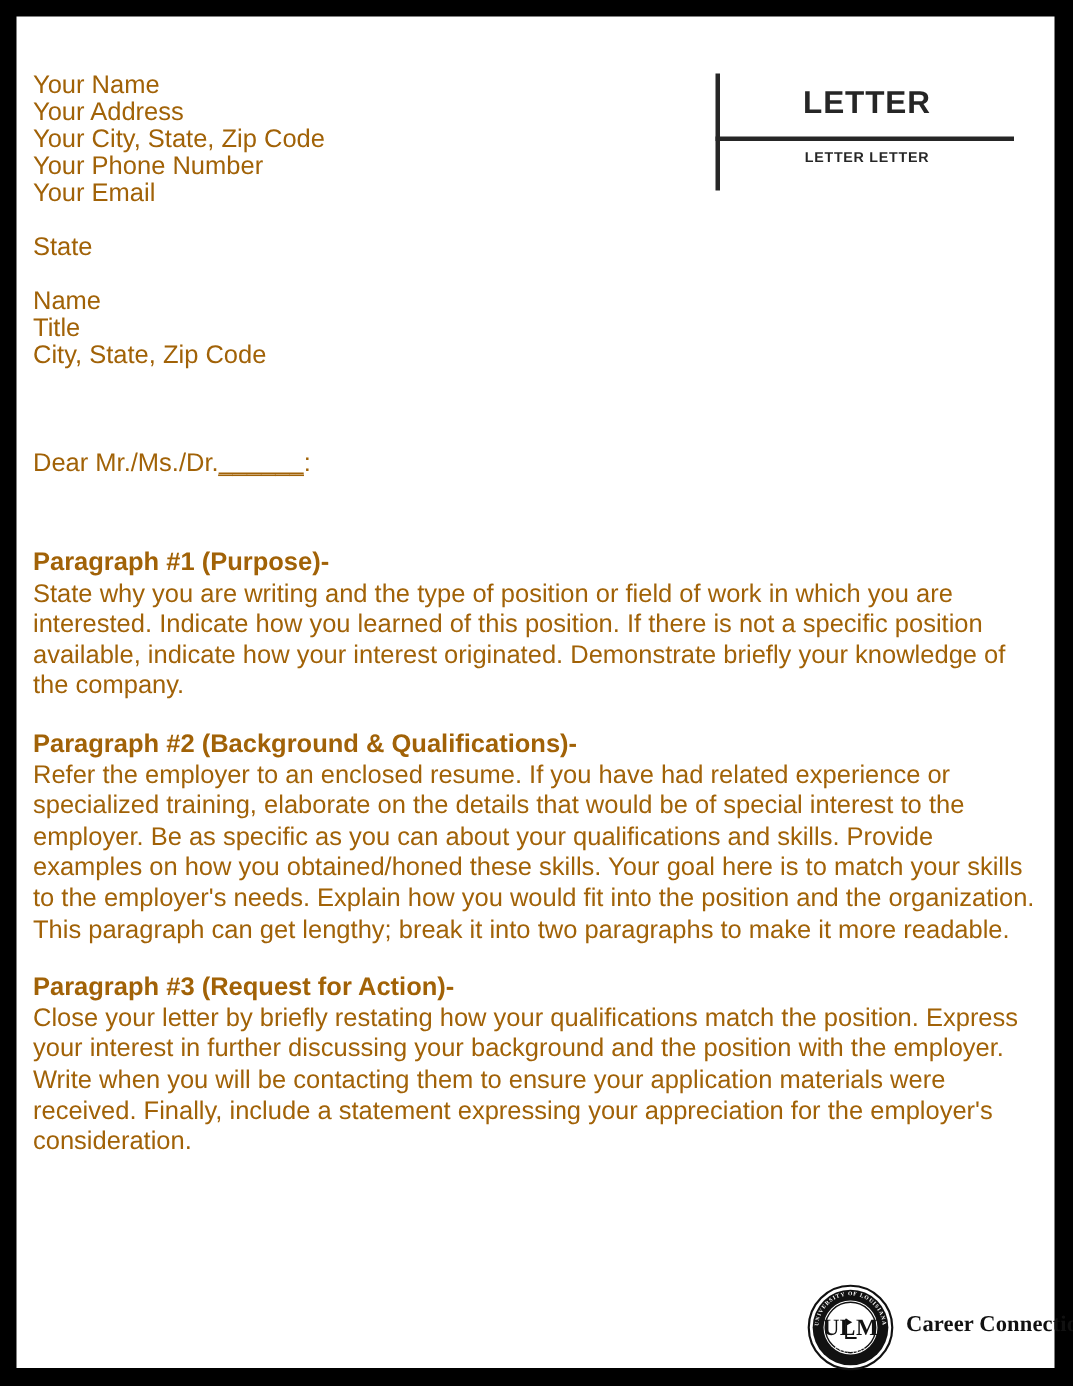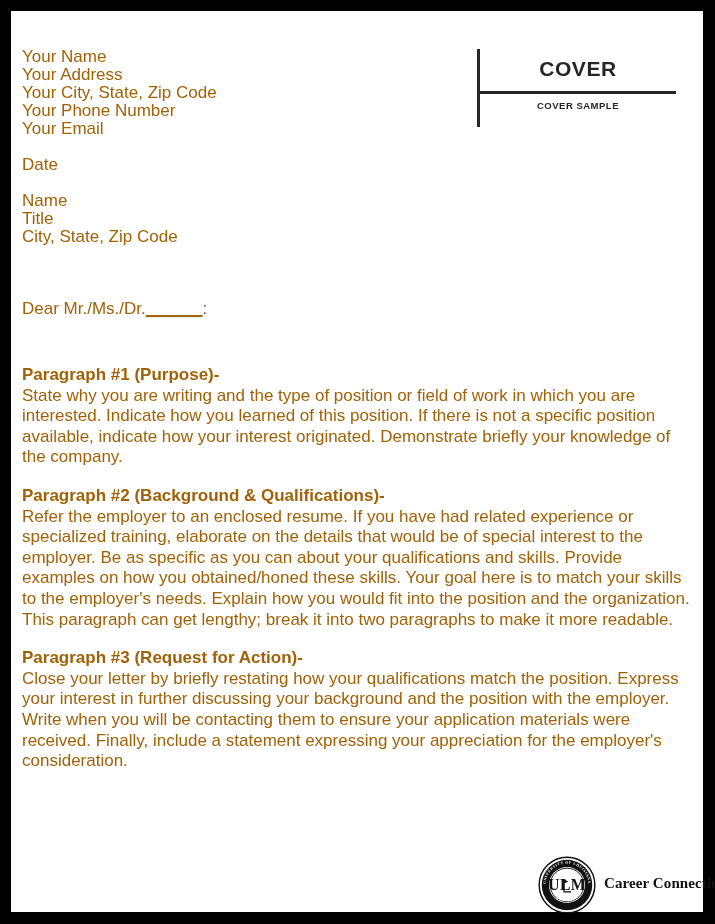--- a/index.html
+++ b/index.html
@@ -141,38 +141,38 @@
   }
 </style>
 </head>
 <body>
 
 <div class="page">
 
   <div class="sample-badge">
     <div class="badge-vrule"></div>
     <div class="badge-hrule"></div>
-    <div class="badge-title">COVER</div>
-    <div class="badge-subtitle">COVER SAMPLE</div>
+    <div class="badge-title">LETTER</div>
+    <div class="badge-subtitle">LETTER LETTER</div>
   </div>
 
   <div class="letter">
 
     <div class="block addr-block">
       <div class="line">Your Name</div>
       <div class="line">Your Address</div>
       <div class="line">Your City, State, Zip Code</div>
       <div class="line">Your Phone Number</div>
       <div class="line">Your Email</div>
     </div>
 
     <div class="spacer-lg"></div>
 
     <div class="block">
-      <div class="line">Date</div>
+      <div class="line">State</div>
     </div>
 
     <div class="spacer-lg"></div>
 
     <div class="block addr-block">
       <div class="line">Name</div>
       <div class="line">Title</div>
       <div class="line">City, State, Zip Code</div>
     </div>
 

